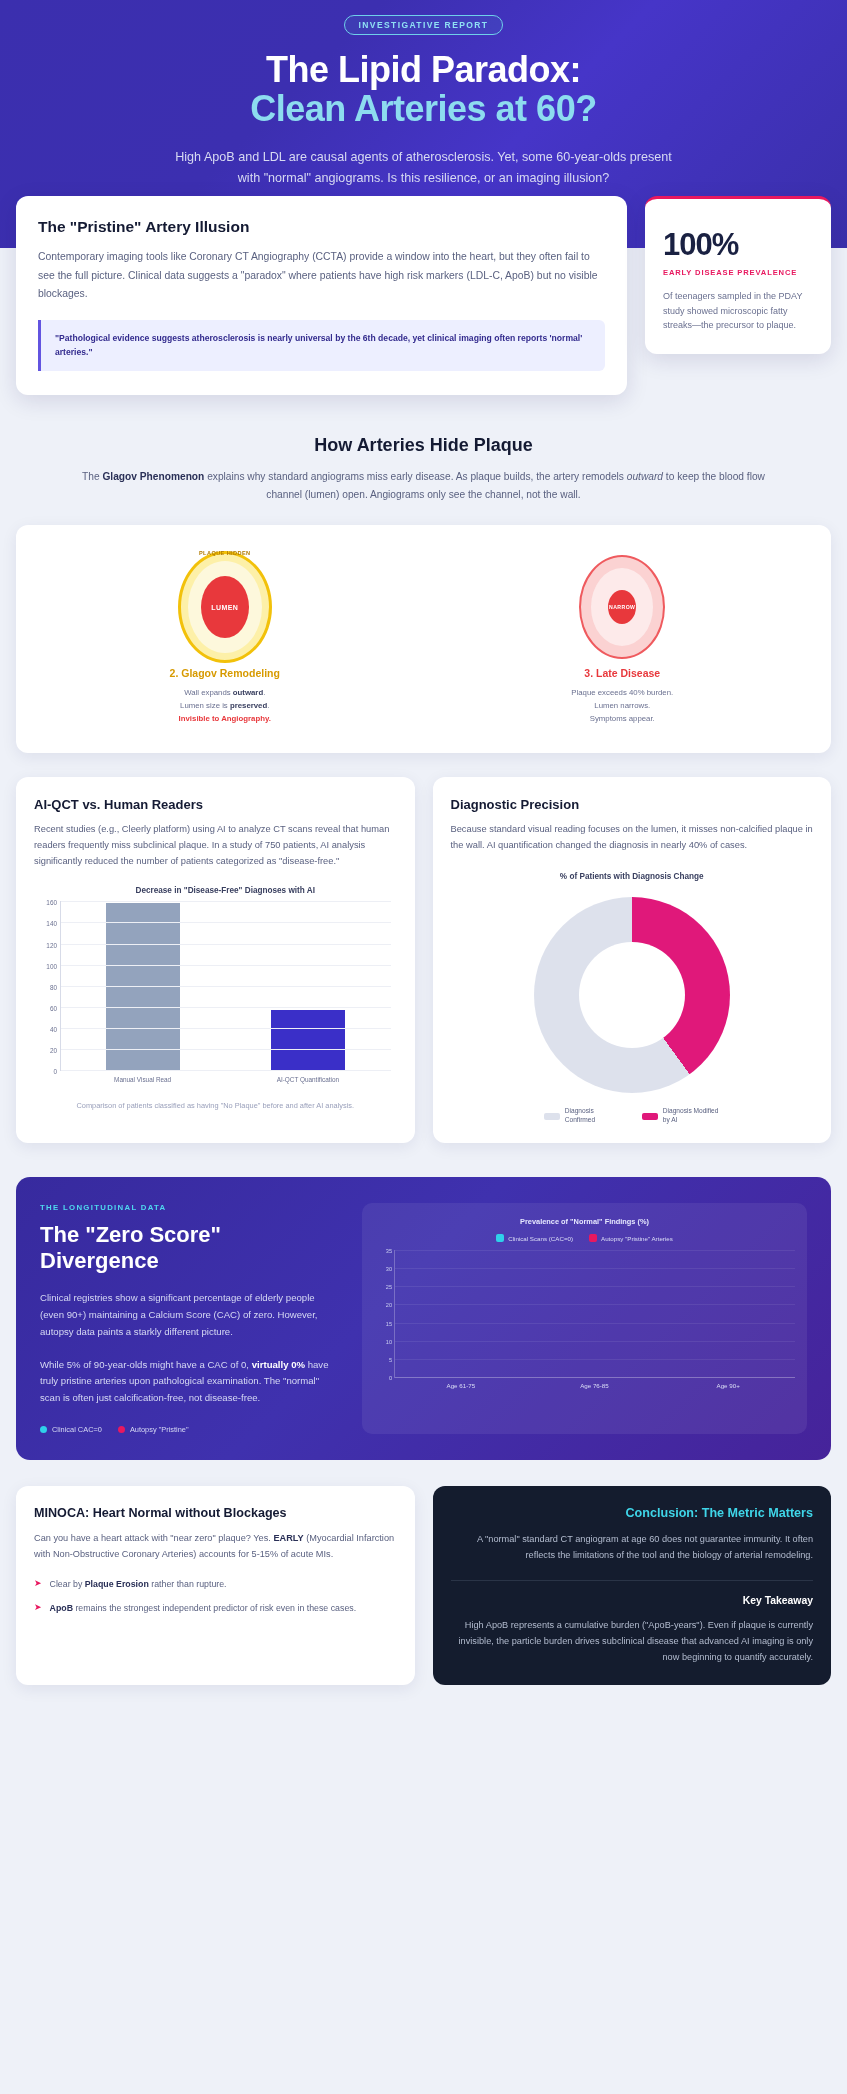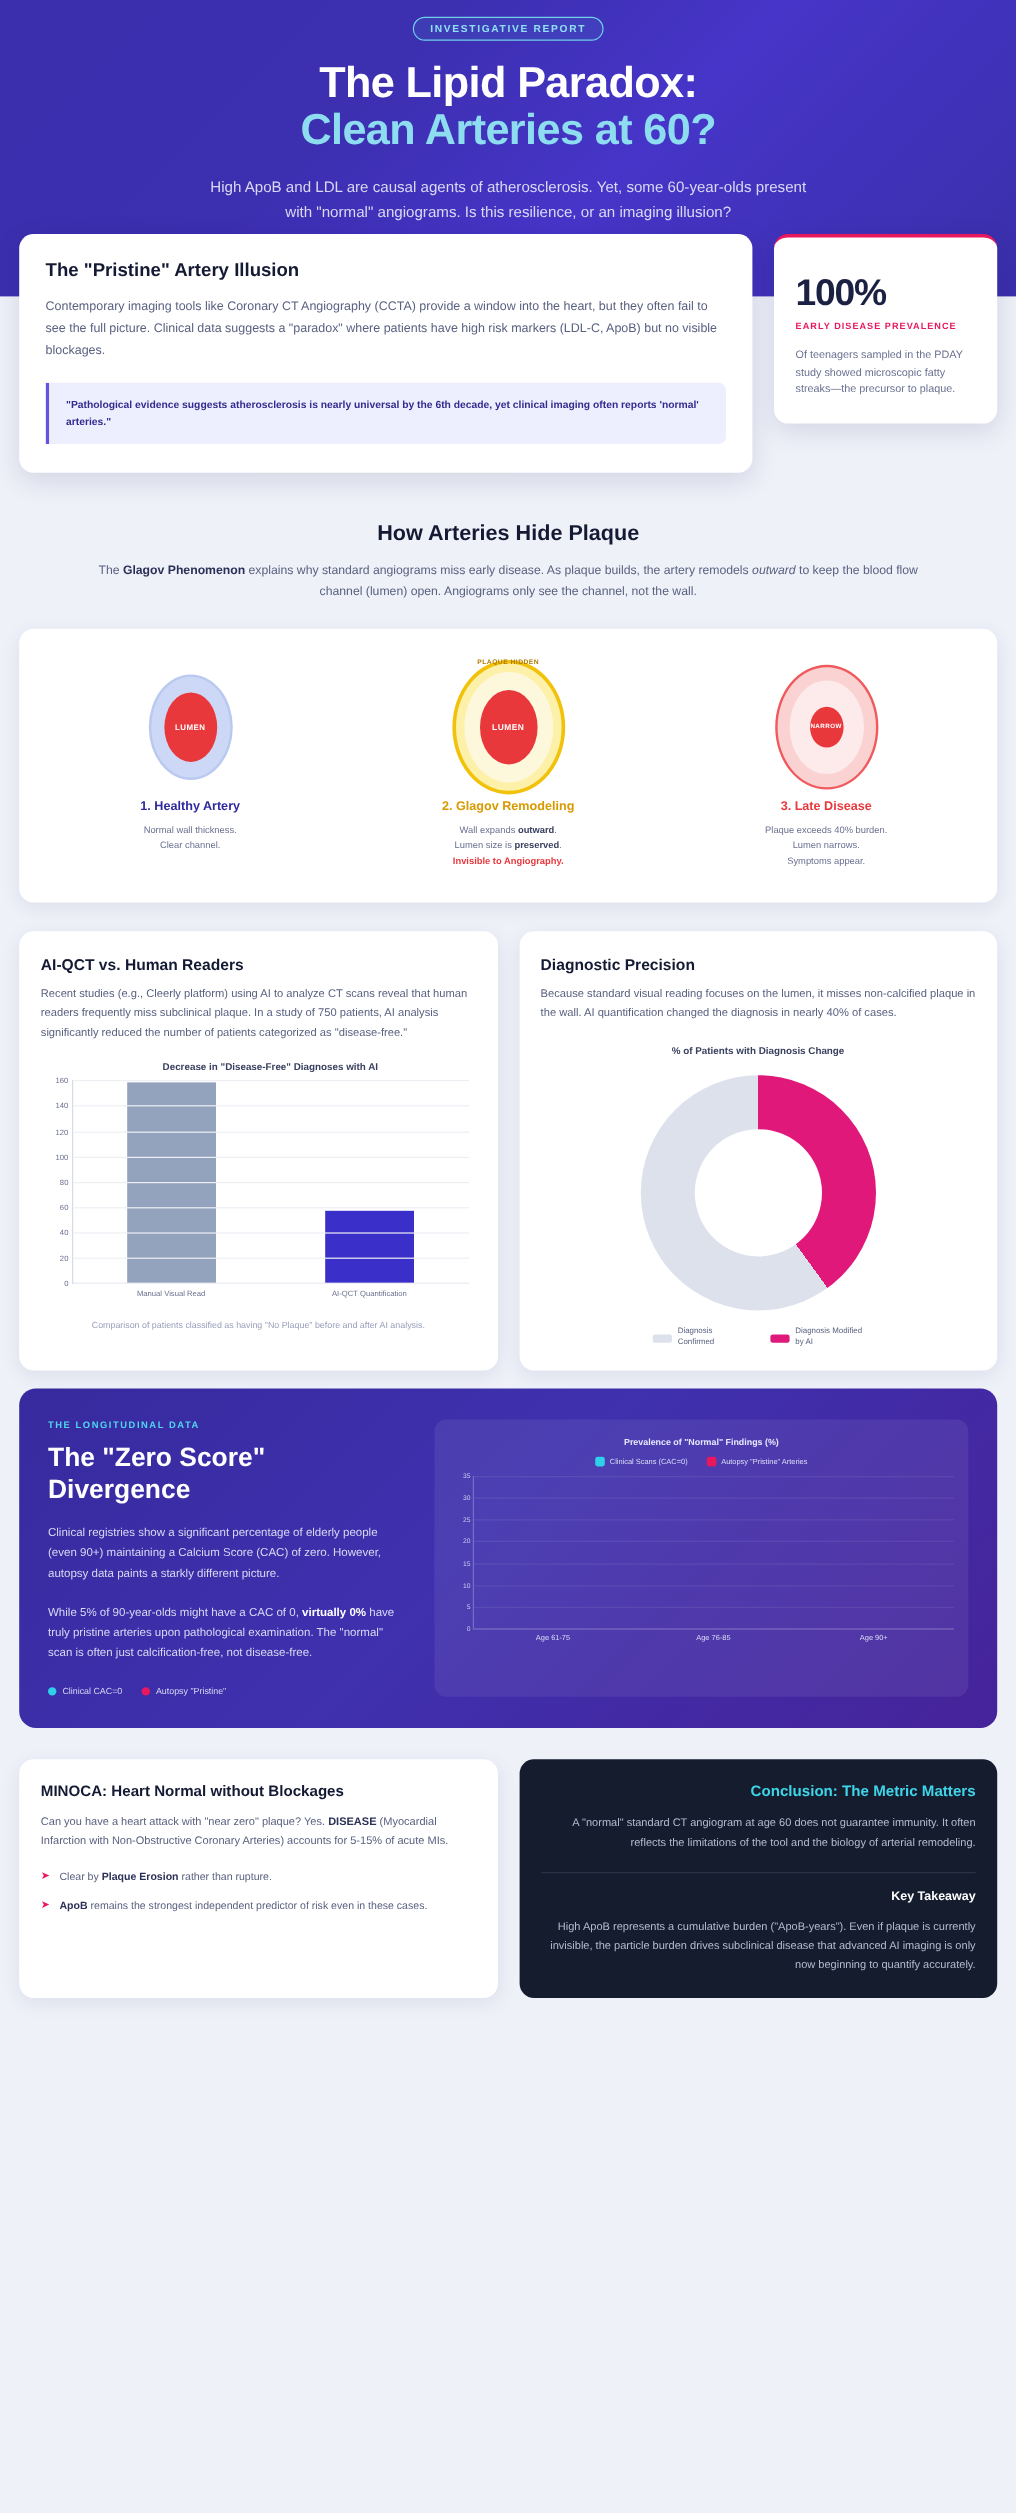--- a/index.html
+++ b/index.html
@@ -165,21 +165,21 @@
   .xlabel { width:90px; text-align:center; font-size:6.4px; color:#6a7090; line-height:1.4; }
   .caption { margin-top:14px; text-align:center; font-size:7.4px; line-height:1.55; color:#9aa0bb; }
 
   .donut-wrap { margin-top:18px; display:flex; flex-direction:column; align-items:center; }
   .legend { display:flex; gap:20px; margin-top:14px; }
   .legend-item { display:flex; align-items:center; gap:5px; font-size:6.6px; color:#5a6180; line-height:1.35; max-width:78px; }
   .swatch { width:16px; height:7px; border-radius:2px; flex:none; }
 
   
   .zero {
-    margin: 15px 16px 0;
+    margin: 34px 16px 0;
     background: linear-gradient(135deg,#372a9e 0%,#3f31ae 45%,#46239a 100%);
     border-radius:14px;
     padding: 26px 24px;
     display:flex;
     gap:22px;
     color:#fff;
   }
   .zero-left { width:300px; }
   .zero-kicker { font-size:7.8px; font-weight:bold; letter-spacing:1.3px; color:#4fd8ef; }
   .zero-left h2 { margin-top:10px; font-size:22px; font-weight:bold; line-height:1.18; }
@@ -251,36 +251,20 @@
 
   <div class="section-head">
     <h2>How Arteries Hide Plaque</h2>
     <p>
       <span>The </span><b>Glagov Phenomenon</b><span> explains why standard angiograms miss early disease. As plaque builds, the artery remodels </span><i>outward</i><span> to keep the blood flow channel (lumen) open. Angiograms only see the channel, not the wall.</span>
     </p>
   </div>
 
   <div class="glagov">
 
-    <div class="stage s1">
-      <div class="artery-wrap">
-        <div class="artery">
-          <div class="ring" style="width:70px;height:88px;background:#ccd8f5;border:2px solid #b9c9f0;border-radius:50%;">
-            <div class="lumen" style="width:44px;height:58px;">
-              <span>LUMEN</span>
-            </div>
-          </div>
-        </div>
-      </div>
-      <h3>1. Healthy Artery</h3>
-      <div class="desc">
-        <div>Normal wall thickness.</div>
-        <div>Clear channel.</div>
-      </div>
-    </div>
 
     <div class="stage s2">
       <div class="artery-wrap">
         <div class="artery">
           <div class="ring" style="width:94px;height:112px;background:#fdf0a8;border:3px solid #f2c10a;border-radius:50%;position:relative;">
             <div class="plaque-tag">PLAQUE HIDDEN</div>
             <div class="ring" style="width:74px;height:92px;background:#fdf8dc;border-radius:50%;">
               <div class="lumen" style="width:48px;height:62px;font-size:7px;">
                 <span>LUMEN</span>
               </div>
@@ -468,21 +452,21 @@
           <div class="zc-xl">Age 76-85</div>
           <div class="zc-xl">Age 90+</div>
         </div>
     </div>
   </div>
 
   <div class="bottom">
     <div class="minoca">
       <h3>MINOCA: Heart Normal without Blockages</h3>
       <p>
-        <span>Can you have a heart attack with "near zero" plaque? Yes. </span><b>DISEASE</b><span> (Myocardial Infarction with Non-Obstructive Coronary Arteries) accounts for 5-15% of acute MIs.</span>
+        <span>Can you have a heart attack with "near zero" plaque? Yes. </span><b>EARLY</b><span> (Myocardial Infarction with Non-Obstructive Coronary Arteries) accounts for 5-15% of acute MIs.</span>
       </p>
       <div class="bullets">
         <div class="bullet">
           <span class="arrow">➤</span>
           <span><span>Clear by </span><b>Plaque Erosion</b><span> rather than rupture.</span></span>
         </div>
         <div class="bullet">
           <span class="arrow">➤</span>
           <span><b>ApoB</b><span> remains the strongest independent predictor of risk even in these cases.</span></span>
         </div>

